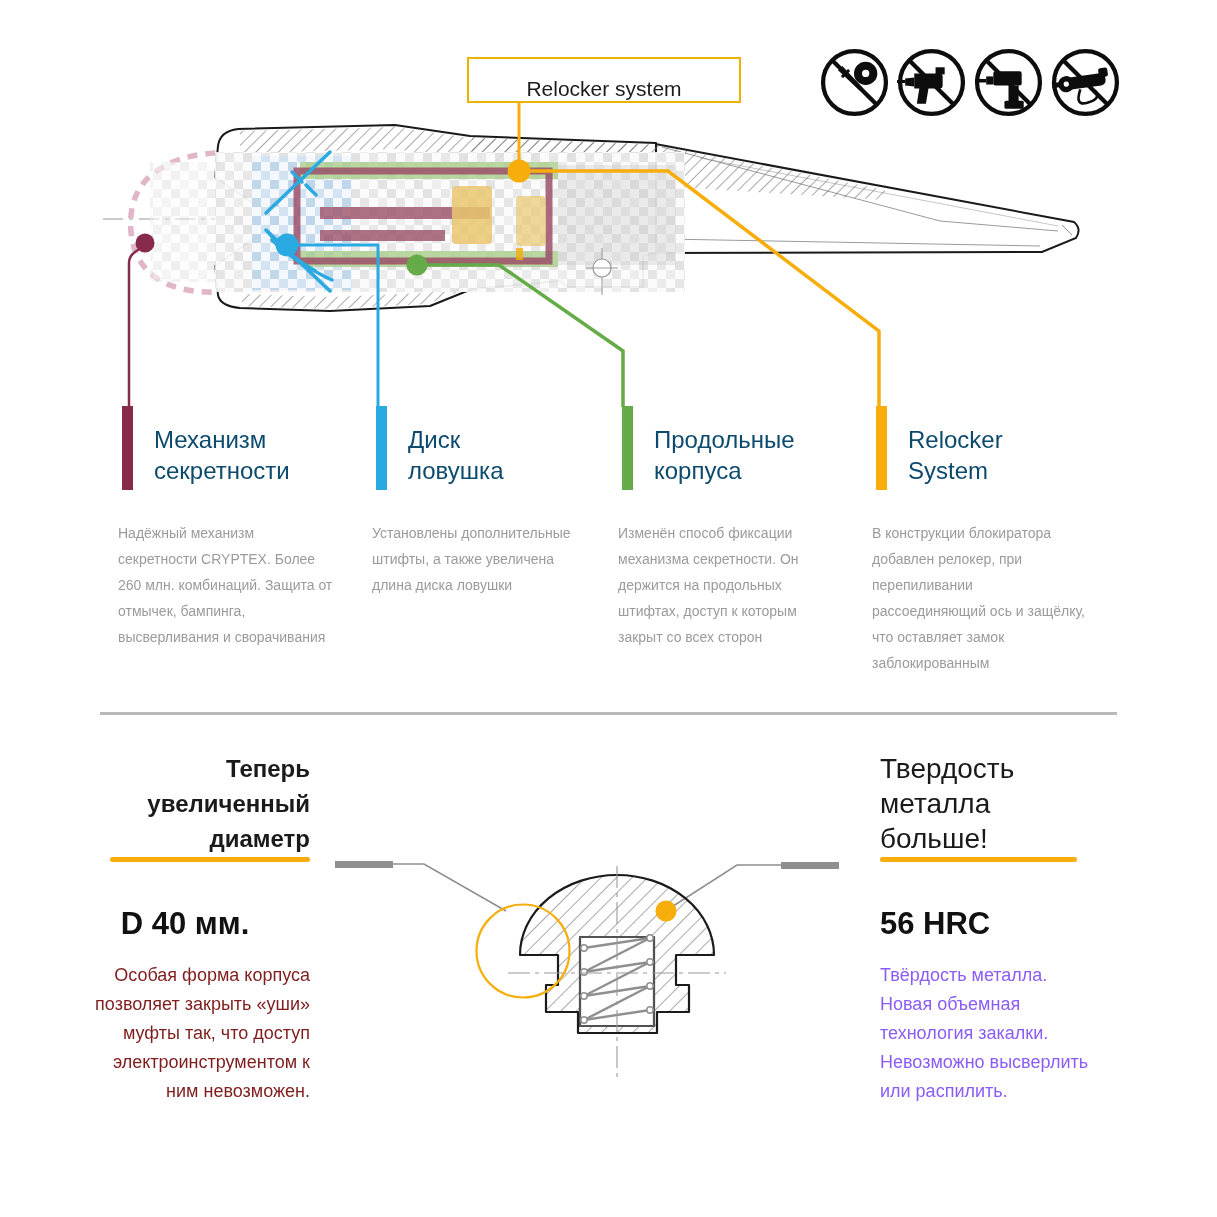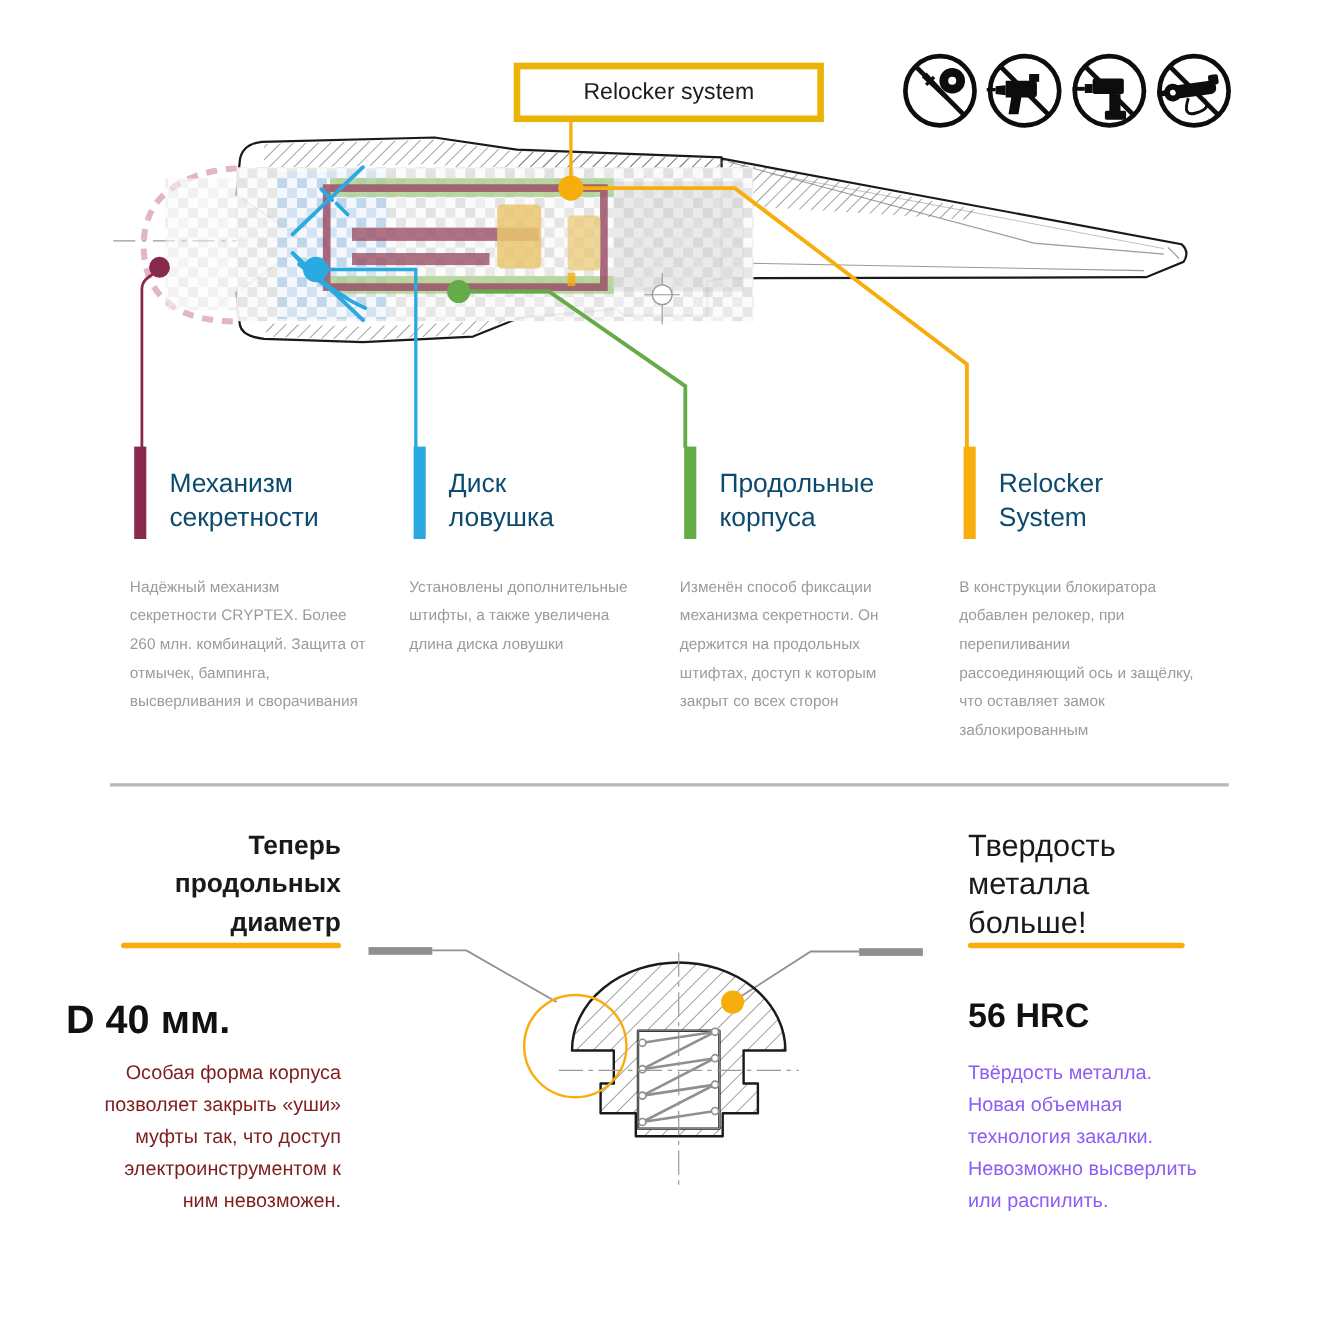--- a/index.html
+++ b/index.html
@@ -2,22 +2,22 @@
 <html><head>
 <meta charset="utf-8">
 <style>
   html,body{margin:0;padding:0;background:#fff;}
   .canvas{position:relative;width:1217px;height:1217px;background:#ffffff;overflow:hidden;
           font-family:"Liberation Sans","DejaVu Sans",sans-serif;}
   .layer-svg{position:absolute;left:0;top:0;z-index:1;pointer-events:none;}
   .abs{position:absolute;z-index:2;}
 
   
-  .relocker-box{left:467px;top:57px;width:270px;height:42px;border:6px solid #eab308;
-    display:flex;align-items:center;justify-content:center;background:#fff;
+  .relocker-box{left:467px;top:57px;width:270px;height:42px;border:2px solid #eab308;
+    display:flex;align-items:flex-end;justify-content:center;background:#fff;
     font-size:21px;color:#1c1c1c;}
 
   
   .icons-row{left:818px;top:46px;display:flex;gap:4px;}
   .icons-row svg{display:block;}
 
   
   .col{top:404px;width:218px;}
   .col-bar{position:absolute;left:4px;top:2px;width:11px;height:84px;}
   .c-maroon{background:#88294E;} .c-blue{background:#2BA9E1;}
@@ -25,21 +25,21 @@
   .col-title{padding-left:36px;padding-top:20px;font-size:24px;line-height:31px;color:#0c4a6e;}
   .col-title span{display:block;}
   .col-body{margin-top:34px;font-size:14px;line-height:26px;color:#9B9B9B;}
 
   .divider{left:100px;top:712px;width:1017px;height:3px;background:#B8B8B8;}
 
   
   .bl-heading{left:20px;top:751px;width:290px;text-align:right;font-size:24px;line-height:35px;color:#1a1a1a;font-weight:bold;}
   .bl-heading span,.br-heading span{display:block;}
   .bl-underline{left:110px;top:857px;width:200px;height:5px;border-radius:3px;background:#F7AD0B;}
-  .bl-value{left:60px;top:906px;width:250px;text-align:left;font-size:36px;font-weight:bold;color:#111;}
+  .bl-value{left:60px;top:906px;width:250px;text-align:center;font-size:31px;font-weight:bold;color:#111;}
   .bl-body{left:85px;top:961px;width:225px;text-align:right;font-size:18px;line-height:29px;color:#7f1d1d;}
 
   .br-heading{left:880px;top:751px;width:250px;font-size:28px;line-height:35px;color:#1a1a1a;}
   .br-underline{left:880px;top:857px;width:197px;height:5px;border-radius:3px;background:#F7AD0B;}
   .br-value{left:880px;top:906px;font-size:31px;font-weight:bold;color:#111;}
   .br-body{left:880px;top:961px;width:220px;font-size:18px;line-height:29px;color:#8b5cf6;}
 </style>
 </head>
 <body>
 
@@ -260,21 +260,21 @@
       <span>Relocker</span>
       <span>System</span>
     </div>
     <div class="col-body">В конструкции блокиратора добавлен релокер, при перепиливании рассоединяющий ось и защёлку, что оставляет замок заблокированным</div>
   </div>
 
   <div class="abs divider"></div>
 
   <div class="abs bl-heading">
     <span>Теперь</span>
-    <span>продольных</span>
+    <span>увеличенный</span>
     <span>диаметр</span>
   </div>
   <div class="abs bl-underline"></div>
   <div class="abs bl-value">D 40 мм.</div>
   <div class="abs bl-body">Особая форма корпуса позволяет закрыть «уши» муфты так, что доступ электроинструментом к ним невозможен.</div>
 
   <div class="abs br-heading">
     <span>Твердость</span>
     <span>металла</span>
     <span>больше!</span>

